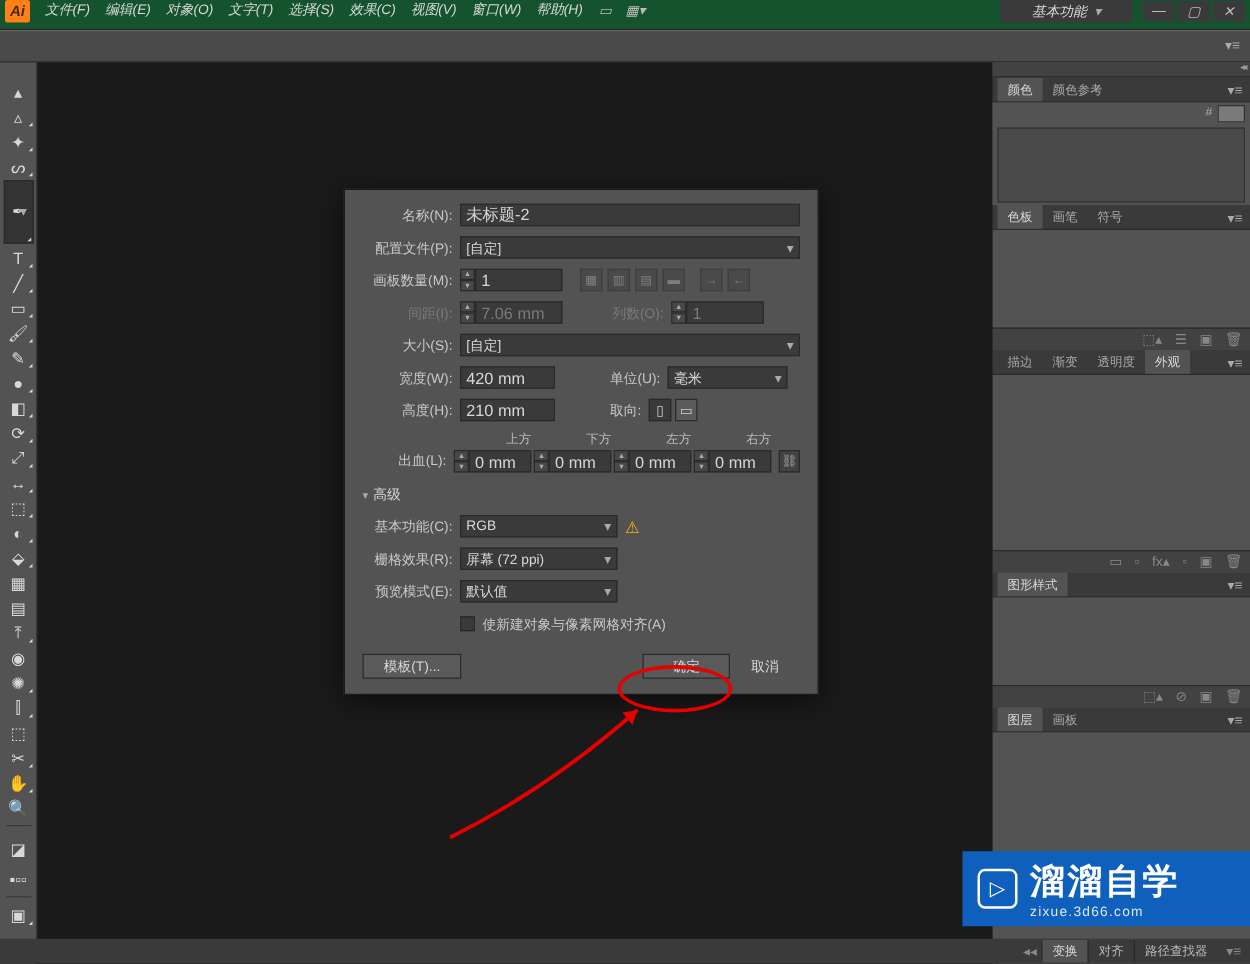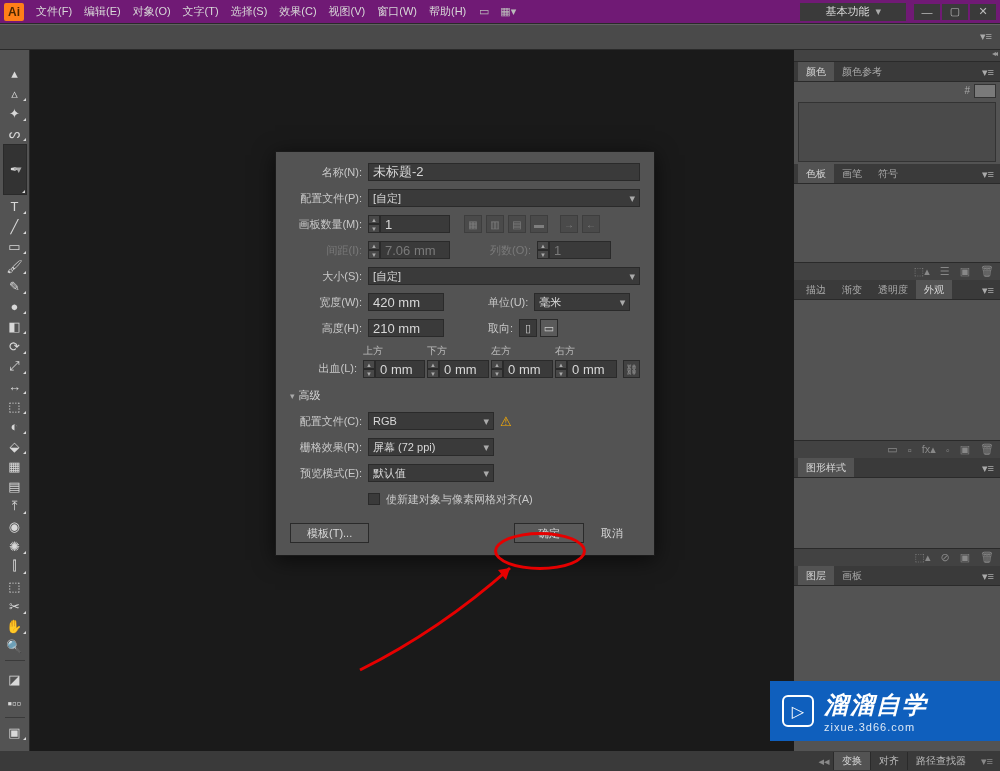--- a/index.html
+++ b/index.html
@@ -1,19 +1,19 @@
 <!DOCTYPE html>
 <html><head>
 <meta charset="utf-8">
 <style>
 * { margin:0; padding:0; box-sizing:border-box; font-family:"Microsoft YaHei",Arial,sans-serif; font-size:11px; -webkit-font-smoothing:none; }
 body { width:1000px; height:771px; background:#262626; overflow:hidden; position:relative; }
 
 
-.titlebar { height:24px; background:#701a75; display:flex; align-items:center; padding:0 4px; color:#d8d8d8; border-bottom:1px solid #2a2a2a; }
+.titlebar { height:24px; background:#14532d; display:flex; align-items:flex-start; padding:0 4px; color:#d8d8d8; border-bottom:1px solid #2a2a2a;font-style:italic; }
 .ai-logo { width:20px; height:18px; background:#ff7f18; color:#4b2800; display:flex; align-items:center; justify-content:center; font-weight:bold; font-size:12px; border-radius:2px; margin-right:6px; }
 .menu-item { padding:0 6px; cursor:default; color:#d8d8d8; }
 .title-right { margin-left:auto; display:flex; align-items:center; gap:2px; }
 .ws-label { padding:0 25px; background:#3a3a3a; height:18px; display:flex; align-items:center; margin-right:6px; }
 .winbtn { width:26px; height:16px; background:#3a3a3a; display:flex; align-items:center; justify-content:center; color:#bbb; }
 .menu-icon-btn { width:18px; height:16px; margin:0 3px; display:flex; align-items:center; justify-content:center; color:#bbb; }
 
 
 .controlbar { height:26px; background:#4a4a4a; border-top:1px solid #616161; border-bottom:1px solid #2a2a2a; position:relative; }
 .controlbar .right-icon { position:absolute; right:8px; top:5px; color:#aaa; }
@@ -52,39 +52,39 @@
 .inp.dim { color:#7a7a7a; }
 .sel { height:18px; background:#3a3a3a; border:1px solid #2a2a2a; color:#d8d8d8; padding:0 4px; font-size:11px; position:relative; display:flex; align-items:center; flex:1; }
 .sel::after { content:"▾"; position:absolute; right:4px; color:#aaa; }
 .spin { display:flex; flex-direction:column; width:12px; height:18px; }
 .spin div { flex:1; background:#484848; border:1px solid #2a2a2a; display:flex; align-items:center; justify-content:center; color:#aaa; font-size:6px; line-height:1; }
 .icon-mini { width:18px; height:18px; background:#424242; border:1px solid #2a2a2a; margin-left:2px; display:flex; align-items:center; justify-content:center; color:#aaa; font-size:10px; }
 .icon-mini.dim { opacity:.5; }
 .section-head { display:flex; align-items:center; margin:10px 0 8px; color:#d8d8d8; }
 .section-head::before { content:"▾"; margin-right:4px; color:#aaa; font-size:9px; }
 .bleed-group { display:flex; gap:2px; }
-.bleed-col { display:flex; flex-direction:column; align-items:flex-start; }
+.bleed-col { display:flex; flex-direction:column; align-items:flex-end; }
 .bleed-col .hdr { font-size:10px; color:#bbb; margin-bottom:2px; }
 .bleed-col .cell { display:flex; }
 .bleed-col .cell .inp { width:50px; }
 .warn { color:#ffb000; margin-left:6px; font-size:13px; }
 .chk { width:12px; height:12px; background:#3a3a3a; border:1px solid #2a2a2a; margin-right:6px; }
 .btn { height:20px; padding:0 16px; background:#5a5a5a; border:1px solid #2a2a2a; color:#d8d8d8; display:flex; align-items:center; justify-content:center; cursor:default; }
 .dlg-buttons { display:flex; justify-content:space-between; margin-top:14px; }
 .dlg-buttons .right { display:flex; gap:0; }
 
 
 .anno-ellipse { position:absolute; border:3px solid #e60000; border-radius:50%; pointer-events:none; }
 .anno-arrow { position:absolute; pointer-events:none; }
 
 
 .watermark { position:absolute; right:0; bottom:30px; width:230px; height:60px; background:#0f5fbd; display:flex; align-items:center; padding:0 12px; color:#fff; gap:10px; }
 .wm-icon { width:32px; height:32px; border:2px solid #fff; border-radius:6px; display:flex; align-items:center; justify-content:center; font-size:16px; }
 .wm-text { display:flex; flex-direction:column; }
-.wm-text .big { font-size:24px; font-weight:bold; letter-spacing:2px;font-style:italic; }
+.wm-text .big { font-size:28px; font-weight:bold; letter-spacing:2px; }
 .wm-text .small { font-size:11px; letter-spacing:1px; opacity:.85; }
 
 
 .statusbar { position:absolute; bottom:0; left:0; right:0; height:20px; background:#3a3a3a; display:flex; justify-content:flex-end; align-items:center; padding-right:4px; }
 .stab { padding:0 8px; height:18px; display:flex; align-items:center; color:#bbb; font-size:10px; border-left:1px solid #2a2a2a; }
 .stab.active { background:#535353; color:#d8d8d8; }
 .sicon { width:18px; height:16px; display:flex; align-items:center; justify-content:center; color:#888; margin-left:4px; font-size:11px; }
 .ib { display:flex; gap:2px; }
 .orient-btn { width:18px; height:18px; background:#3a3a3a; border:1px solid #2a2a2a; display:flex; align-items:center; justify-content:center; color:#ccc; }
 </style>
@@ -332,21 +332,21 @@
                 <div>▼</div>
               </div>
               <input class="inp" value="0 mm" style="">
             </div>
           </div>
       </div>
       <div class="icon-mini" style="margin-left:6px;margin-bottom:0">⛓</div>
     </div>
     <div class="section-head">高级</div>
     <div class="row">
-      <div class="lbl">配置文件(C):</div>
+      <div class="lbl">基本功能(C):</div>
       <div class="sel" style="flex:0 0 126px">
           <span>RGB</span>
         </div>
       <span class="warn">⚠</span>
     </div>
     <div class="row">
       <div class="lbl">栅格效果(R):</div>
       <div class="sel" style="flex:0 0 126px">
           <span>屏幕 (72 ppi)</span>
         </div>

